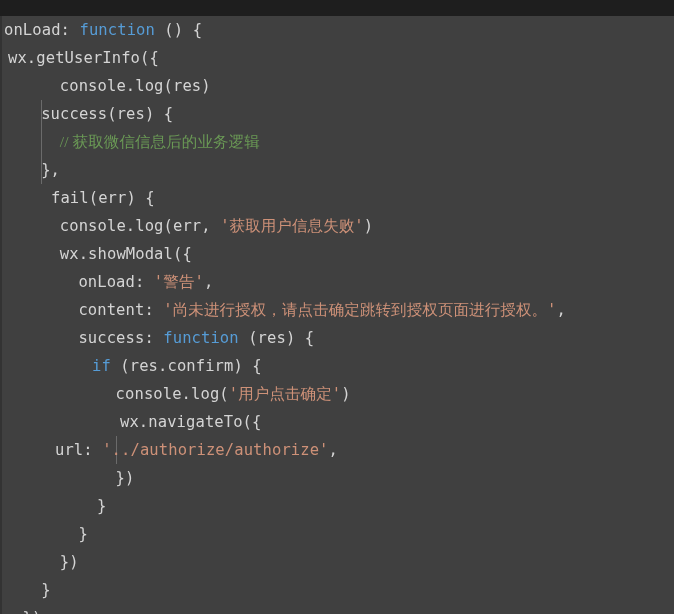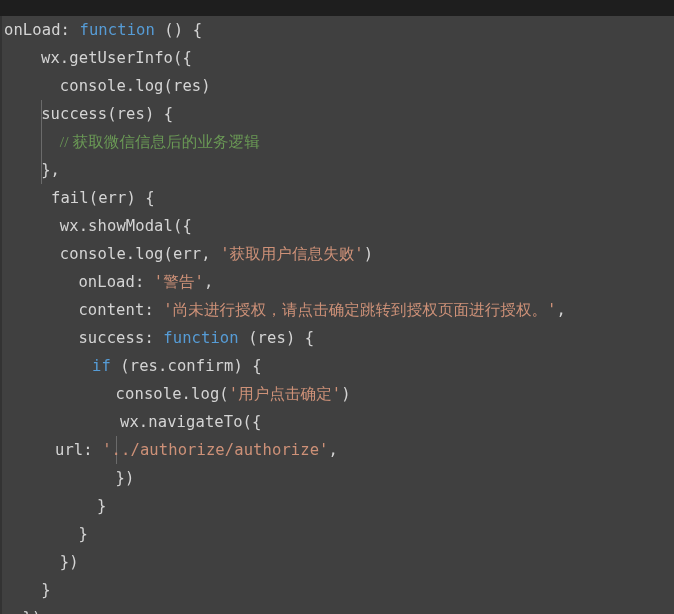--- a/index.html
+++ b/index.html
@@ -91,28 +91,28 @@
       <div class="guide active" style="left: 41px; top: 84px; height: 84px;"></div>
       <div class="guide" style="left: 41px; top: 196px; height: 364px;"></div>
       <div class="guide" style="left: 60px; top: 252px; height: 280px;"></div>
       <div class="guide" style="left: 78px; top: 336px; height: 168px;"></div>
       <div class="guide" style="left: 97px; top: 364px; height: 112px;"></div>
       <div class="guide active" style="left: 116px; top: 420px; height: 28px;"></div>
     </div>
 
   <div class="code" id="code">
       <div class="line" style="padding-left: 4px;"><span class="plain">onLoad</span><span class="punc">: </span><span class="kw">function</span><span class="punc"> () {</span></div>
-      <div class="line" style="padding-left: 41px;"><span class="plain">wx.getUserInfo({</span></div>
+      <div class="line" style="padding-left: 8px;"><span class="plain">wx.getUserInfo({</span></div>
       <div class="line" style="padding-left: 59.8px;"><span class="plain">console.log(res)</span></div>
       <div class="line" style="padding-left: 41.2px;"><span class="plain">success(res) {</span></div>
       <div class="line" style="padding-left: 59.8px; font-family: Liberation Serif, serif;"><span class="com">// 获取微信信息后的业务逻辑</span></div>
       <div class="line" style="padding-left: 41.2px;"><span class="plain">},</span></div>
       <div class="line" style="padding-left: 51px;"><span class="plain">fail(err) {</span></div>
+      <div class="line" style="padding-left: 59.8px;"><span class="plain">console.log(err, </span><span class="str">'获取用户信息失败'</span><span class="plain">)</span></div>
       <div class="line" style="padding-left: 59.8px;"><span class="plain">wx.showModal({</span></div>
-      <div class="line" style="padding-left: 59.8px;"><span class="plain">console.log(err, </span><span class="str">'获取用户信息失败'</span><span class="plain">)</span></div>
       <div class="line" style="padding-left: 78.4px;"><span class="plain">onLoad: </span><span class="str">'警告'</span><span class="plain">,</span></div>
       <div class="line" style="padding-left: 78.4px;"><span class="plain">content: </span><span class="str">'尚未进行授权，请点击确定跳转到授权页面进行授权。'</span><span class="plain">,</span></div>
       <div class="line" style="padding-left: 78.4px;"><span class="plain">success: </span><span class="kw">function</span><span class="plain"> (res) {</span></div>
       <div class="line" style="padding-left: 92px;"><span class="kw">if</span><span class="plain"> (res.confirm) {</span></div>
       <div class="line" style="padding-left: 115.6px;"><span class="plain">console.log(</span><span class="str">'用户点击确定'</span><span class="plain">)</span></div>
       <div class="line" style="padding-left: 120px;"><span class="plain">wx.navigateTo({</span></div>
       <div class="line" style="padding-left: 55px;"><span class="plain">url: </span><span class="str">'../authorize/authorize'</span><span class="plain">,</span></div>
       <div class="line" style="padding-left: 115.6px;"><span class="plain">})</span></div>
       <div class="line" style="padding-left: 97px;"><span class="plain">}</span></div>
       <div class="line" style="padding-left: 78.4px;"><span class="plain">}</span></div>

